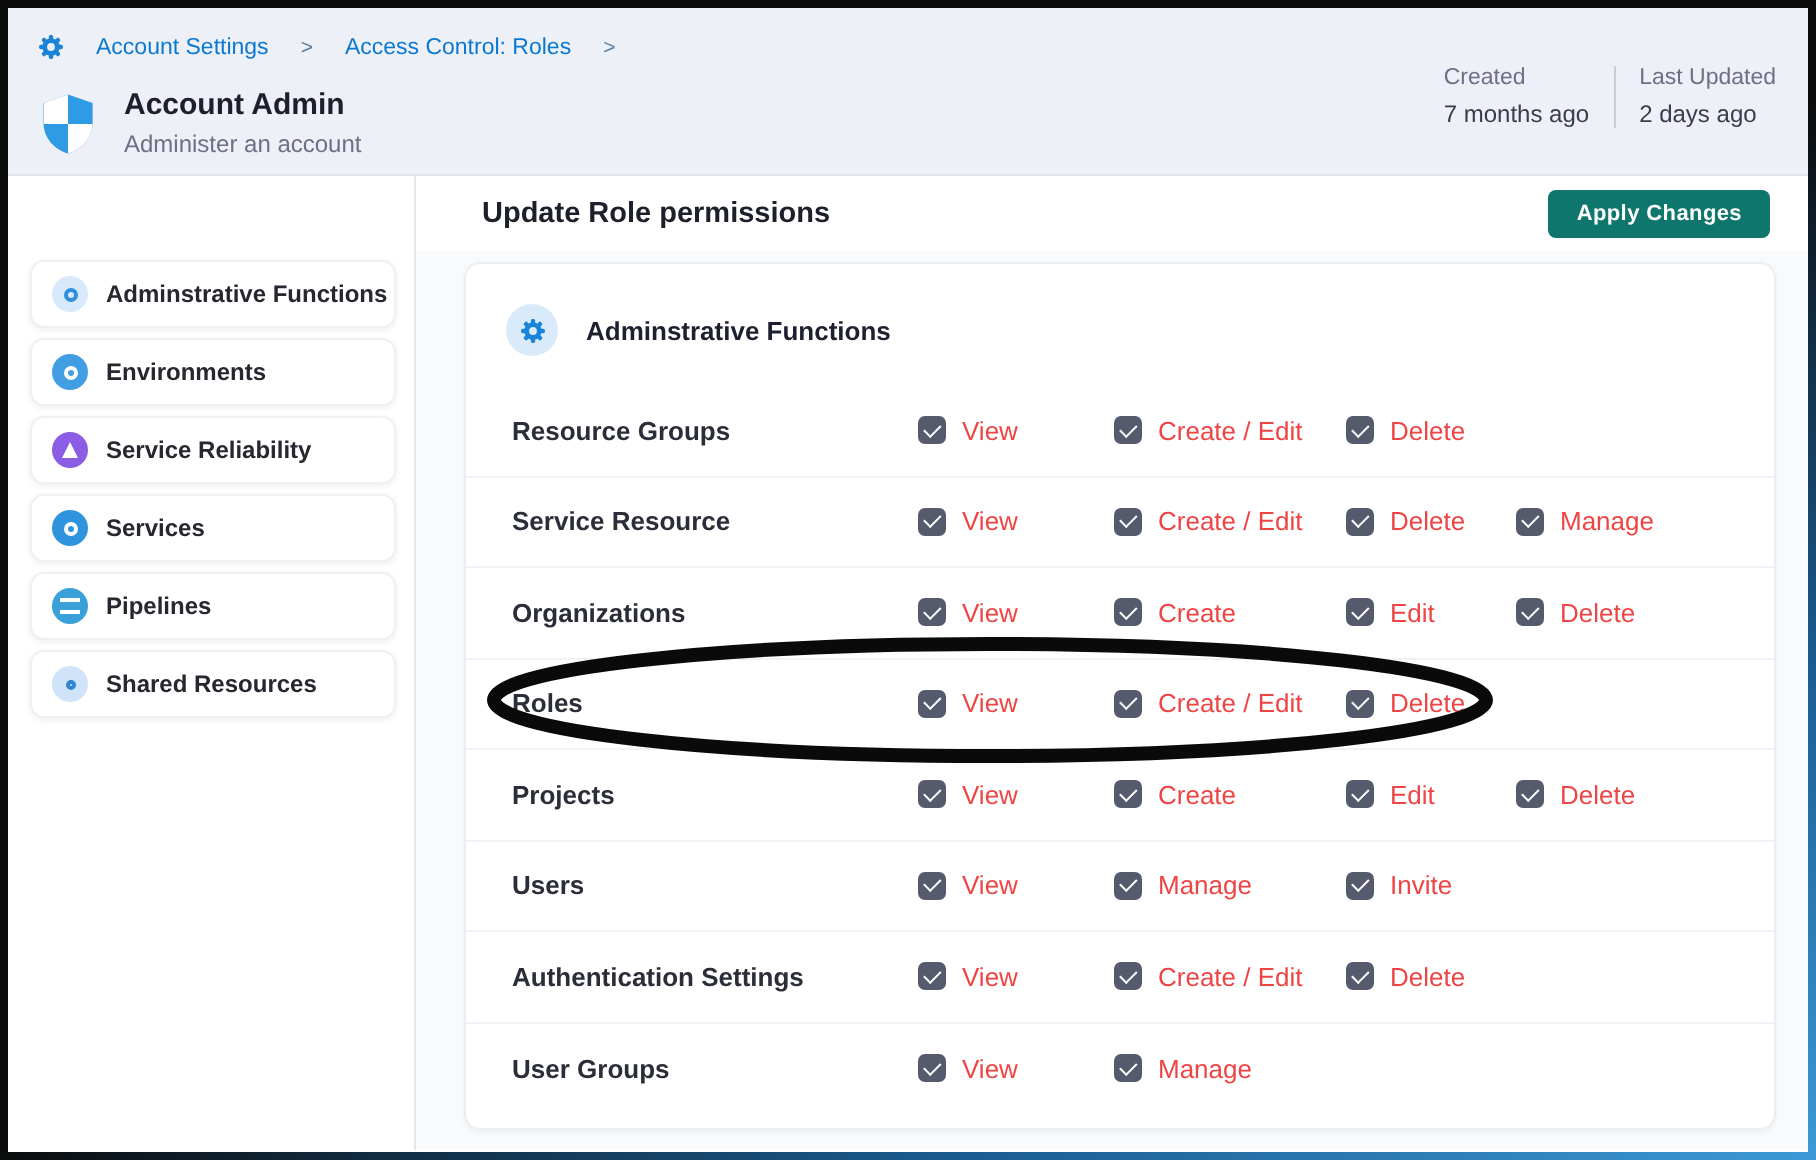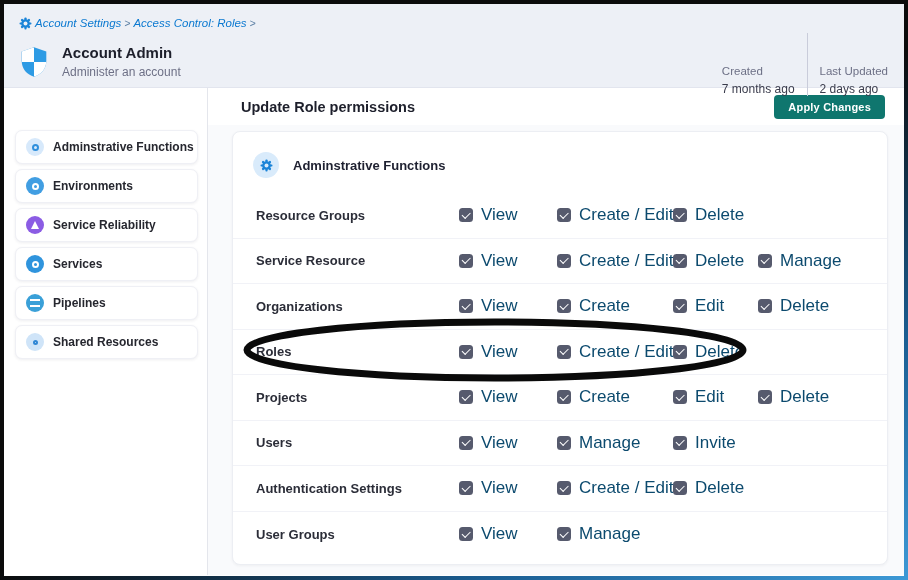--- a/index.html
+++ b/index.html
@@ -2,30 +2,30 @@
 <html><head>
 <meta charset="utf-8">
 <style>
   html,body{margin:0;padding:0;background:#e8e8e8;}
   *{box-sizing:border-box;font-family:"Liberation Sans","DejaVu Sans",sans-serif;}
   .frame{width:908px;height:580px;padding:4px;background:linear-gradient(150deg,#0b0b0b 52%,#1b5e93 78%,#3d99d6 100%);}
   .app{position:relative;width:100%;height:100%;background:#ffffff;overflow:hidden;}
 
   
   .topbar{position:relative;height:84px;background:#edf0f6;border-bottom:1px solid #e2e5ee;}
-  .breadcrumb{display:flex;align-items:flex-start;gap:3px;padding:13px 0 0 15px;font-size:11.5px;font-style:italic;}
+  .breadcrumb{display:flex;align-items:flex-end;gap:16px;padding:13px 0 0 15px;font-size:11.5px;}
   .breadcrumb .crumb{color:#0b79d0;cursor:pointer;}
   .breadcrumb .sep{color:#5d80a5;font-size:10.5px;}
   .title-row{display:flex;align-items:center;margin:14px 0 0 15px;}
   .shield{flex:none;}
   .title-block{margin-left:13px;}
   .page-title{font-size:15px;font-weight:bold;color:#1d1f2b;}
   .page-subtitle{font-size:12px;color:#6d7086;margin-top:4px;}
   .meta{position:absolute;top:29px;right:16px;display:flex;align-items:stretch;}
-  .meta-block{display:flex;flex-direction:column;gap:5px;margin-top:32px;}
+  .meta-block{display:flex;flex-direction:column;gap:5px;}
   .meta-label{font-size:11.5px;color:#6d7086;}
   .meta-value{font-size:12px;color:#3a3c4c;}
   .meta-divider{width:1px;background:#c9ccda;margin:0 12px;}
 
   
   .body{display:flex;height:calc(100% - 85px);}
   .sidebar{width:203px;background:#ffffff;padding:42px 9px 0 11px;}
   .sb-card{display:flex;align-items:center;gap:9px;height:34px;margin-bottom:5px;
            background:#fff;border:1px solid #eff0f5;border-radius:7px;padding:0 8px 0 10px;
            box-shadow:0 1px 3px rgba(40,41,61,.08);cursor:pointer;}
@@ -51,21 +51,21 @@
   .section-title{font-size:13px;font-weight:bold;color:#1e2030;}
 
   .perm-row{display:grid;grid-template-columns:203px 98px 116px 85px 1fr;align-items:center;
             height:45.5px;padding-left:23px;border-bottom:1px solid #f1f2f7;}
   .perm-row:last-child{border-bottom:none;}
   .row-label{font-size:13px;font-weight:700;color:#2b2d38;}
   .perm-cell{display:flex;align-items:center;gap:8px;}
   .checkbox{width:14px;height:14px;background:#565a6d;border-radius:3.5px;position:relative;cursor:pointer;flex:none;}
   .checkbox::after{content:"";position:absolute;left:3px;top:3.5px;width:7px;height:3.5px;
                    border-left:1.8px solid #fff;border-bottom:1.8px solid #fff;transform:rotate(-45deg);}
-  .perm-label{font-size:17px;color:#0c4a6e;white-space:nowrap;}
+  .perm-label{font-size:13px;color:#ef4444;white-space:nowrap;}
 
   
   .annotation{position:absolute;left:230px;top:306px;pointer-events:none;}
 </style>
 </head>
 <body>
 
 <div class="frame">
 <div class="app">
 

